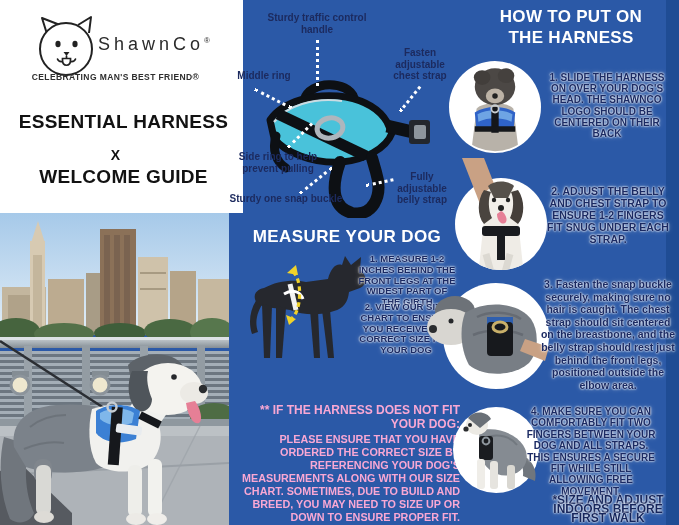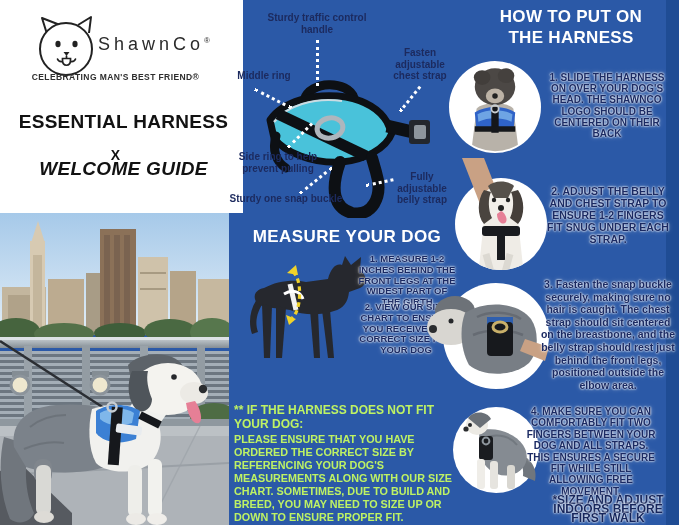--- a/index.html
+++ b/index.html
@@ -15,38 +15,38 @@
   .logo-text{position:absolute;left:98px;top:34px;width:120px;color:#2b2b2b;
     font-size:18px;letter-spacing:4px;font-weight:400;}
   .logo-text sup{font-size:8px;letter-spacing:0;}
   .tagline{position:absolute;left:10px;top:72px;width:211px;text-align:center;
     color:#2e2e2e;font-size:8.5px;font-weight:700;letter-spacing:.4px;}
   .card-title{position:absolute;left:0;width:231px;text-align:center;color:#121212;
     font-weight:700;font-size:19px;letter-spacing:.3px;margin-left:8px;}
   .card-title.t1{top:111px;}
   .card-x{position:absolute;left:0;top:147px;width:231px;text-align:center;color:#121212;
     font-weight:700;font-size:14px;}
-  .card-title.t2{top:158px;font-style:italic;}
+  .card-title.t2{top:166px;}
   
   .hero-photo{position:absolute;left:0;top:213px;width:229px;height:312px;}
   
   .dlabel{position:absolute;color:#1c2a5e;font-weight:700;font-size:10px;line-height:11.5px;
     text-align:center;}
   .lead{position:absolute;height:0;border-top:3px dotted #ffffff;transform-origin:left center;}
   .lead.vert{width:0;height:46px;border-top:none;border-left:3px dotted #ffffff;}
   .harness-art{position:absolute;left:254px;top:76px;width:180px;height:142px;}
   
   .m-heading{position:absolute;left:247px;top:227px;width:200px;text-align:center;
     color:#ffffff;font-weight:700;font-size:17px;letter-spacing:.4px;}
   .silhouette{position:absolute;left:246px;top:252px;width:130px;height:112px;}
   .m-item{position:absolute;text-align:center;color:#1b2a63;font-weight:700;
     font-size:9.5px;line-height:10.8px;}
   .glow{text-shadow:0 0 2px rgba(255,255,255,.95),0 0 2px rgba(255,255,255,.85),0 0 5px rgba(255,255,255,.5);}
   
-  .fit-note{position:absolute;left:234px;top:403px;width:226px;text-align:left;color:#bef264;}
+  .fit-note{position:absolute;left:234px;top:403px;width:226px;text-align:right;color:#f9a8d4;}
   .fit-note .fn-h{font-weight:700;font-size:12px;line-height:14px;}
   .fit-note .fn-b{margin-top:2px;font-weight:700;font-size:10.8px;line-height:13px;}
   
   .ht-heading{position:absolute;left:488px;top:6px;width:166px;text-align:center;
     color:#ffffff;font-weight:700;font-size:17px;line-height:21px;letter-spacing:.3px;}
   .step-photo{position:absolute;}
   .step-text{position:absolute;text-align:center;color:#1b2a63;font-weight:700;}
   .s1{left:543px;top:72px;width:128px;font-size:10px;line-height:11.2px;}
   .s2{left:545px;top:185px;width:126px;font-size:10.5px;line-height:12px;}
   .s3{left:540px;top:278px;width:136px;font-size:10.5px;line-height:12.6px;}

